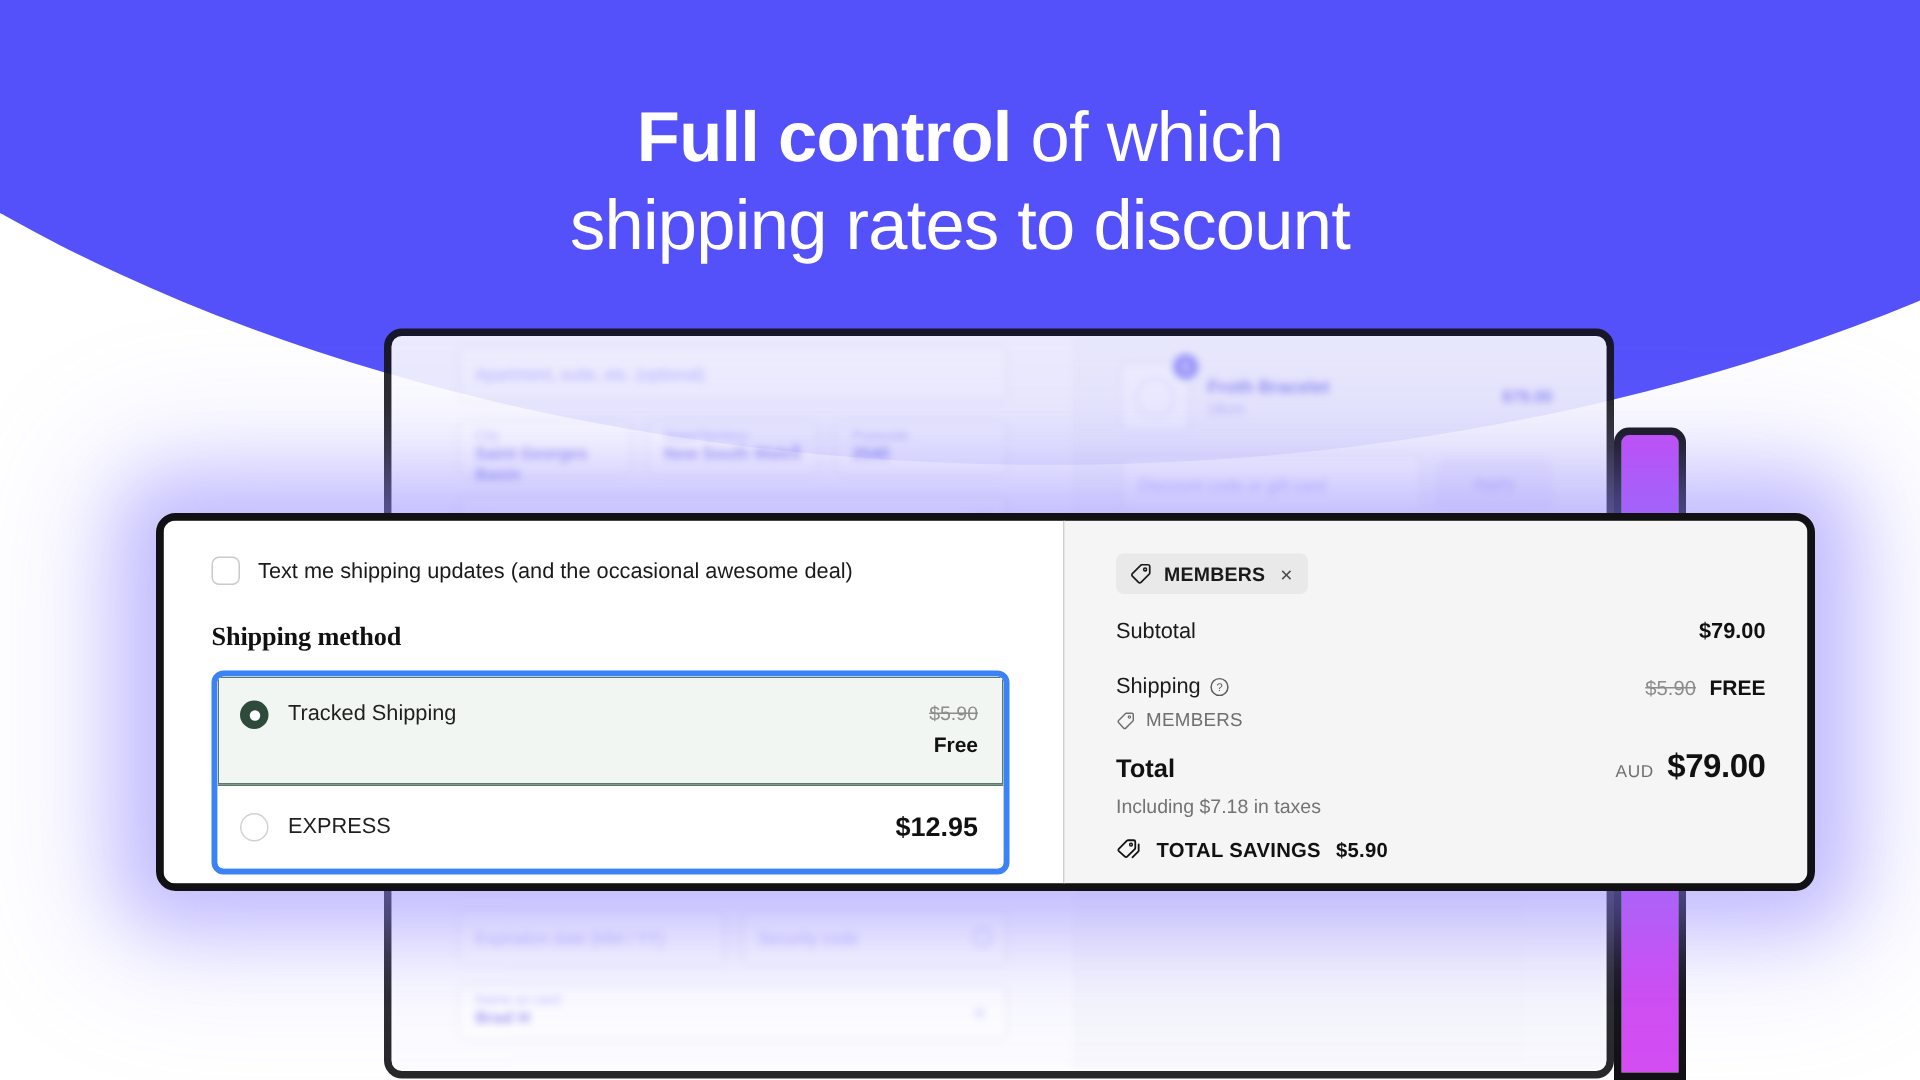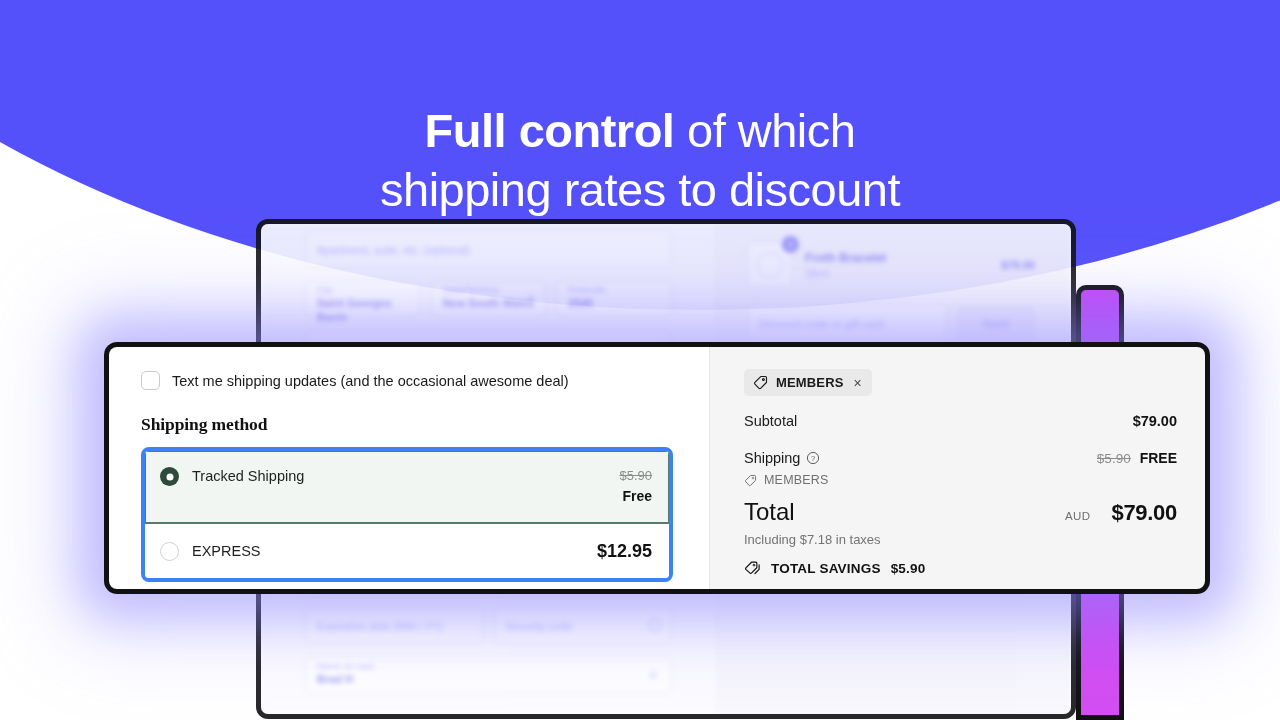--- a/index.html
+++ b/index.html
@@ -27,21 +27,20 @@
   .headline {
     position: absolute;
     z-index: 6;
     left: 0; right: 0; top: 61px;
     text-align: center;
     color: #ffffff;
     font-size: 47px;
     line-height: 59px;
     letter-spacing: -0.5px;
     font-weight: 400;
-    margin-top: 40px;
   }
   .headline .hl-strong { font-weight: 700; }
 
   
   .bg-mock {
     position: absolute;
     z-index: 3;
     left: 256px; top: 219px;
     width: 820px; height: 500px;
     background: #ffffff;
@@ -196,22 +195,22 @@
   .ship-val-wrap { margin-left:auto; display:flex; align-items:center; gap:9px; }
   .ship-strike { font-size: 13.5px; color:#8c8c8c; text-decoration: line-through; }
   .ship-free   { font-size: 14px; color:#111; font-weight: 700; }
 
   .members-note {
     display:flex; align-items:center; gap:7px;
     margin-top: 7px; font-size: 12.5px; color:#6f6f6f; letter-spacing: 0.2px;
   }
 
   .total-row { display:flex; align-items: baseline; margin-top: 11px; }
-  .total-label { font-size: 24px; font-weight: 400; color:#111; }
-  .total-right { margin-left:auto; display:flex; align-items: baseline; gap:21px; }
+  .total-label { font-size: 17px; font-weight: 700; color:#111; }
+  .total-right { margin-left:auto; display:flex; align-items: baseline; gap:9px; }
   .aud { font-size: 11.5px; color:#6f6f6f; letter-spacing: 0.4px; }
   .total-val { font-size: 22px; font-weight: 700; color:#111; letter-spacing:-0.3px; }
 
   .taxes { font-size: 13px; color:#737373; margin-top: 6px; }
 
   .savings-row { display:flex; align-items:center; gap:10px; margin-top: 13px; }
   .savings-text { font-size: 13.5px; font-weight: 700; color:#111; letter-spacing: 0.2px; }
 
   .ic { display:inline-block; vertical-align: middle; }
 </style>

